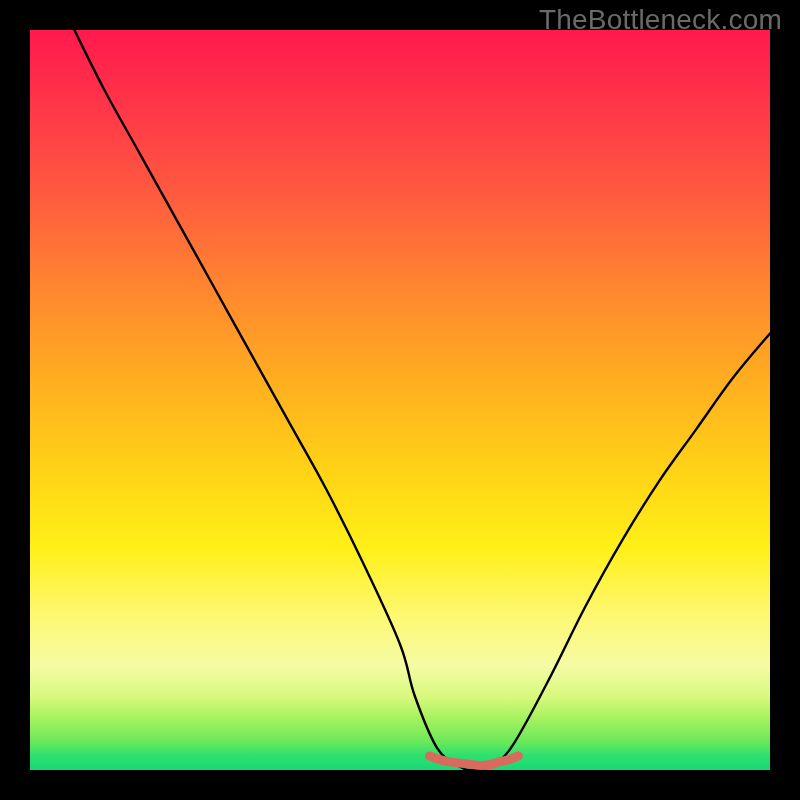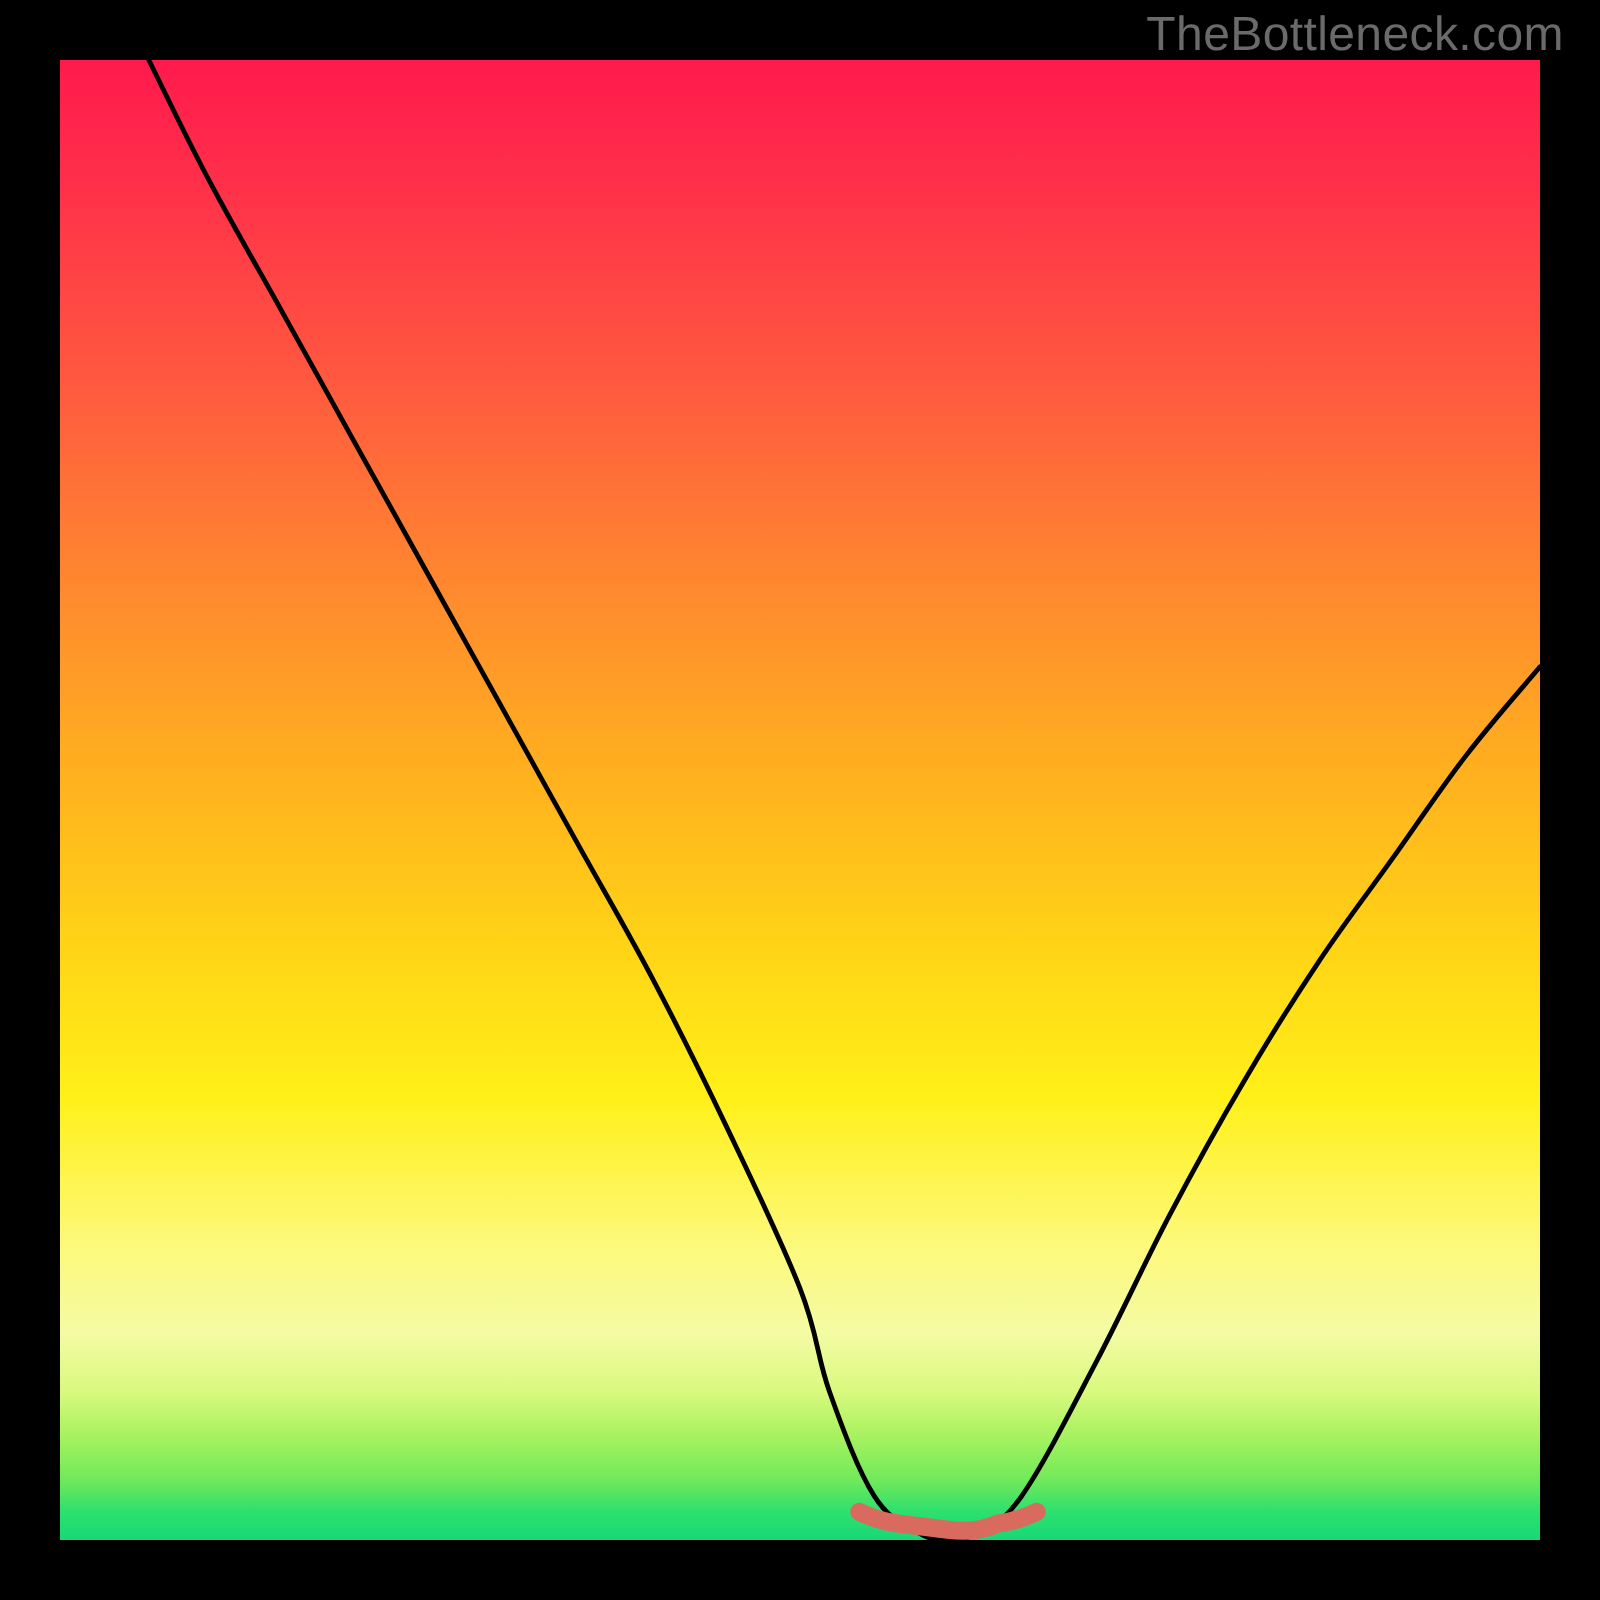--- a/index.html
+++ b/index.html
@@ -40,21 +40,21 @@
       #6fe95a 96%,
       #2fe06e 98%,
       #17d877 100%
     );
   }
   .watermark {
     position: absolute;
     top: 4px;
     right: 18px;
     color: #6a6a6a;
-    font-size: 24px;
+    font-size: 28px;
     letter-spacing: 0.2px;
     user-select: none;
     pointer-events: none;
   }
   svg.curve-layer {
     position: absolute;
     left: 0;
     top: 0;
     width: 740px;
     height: 740px;

